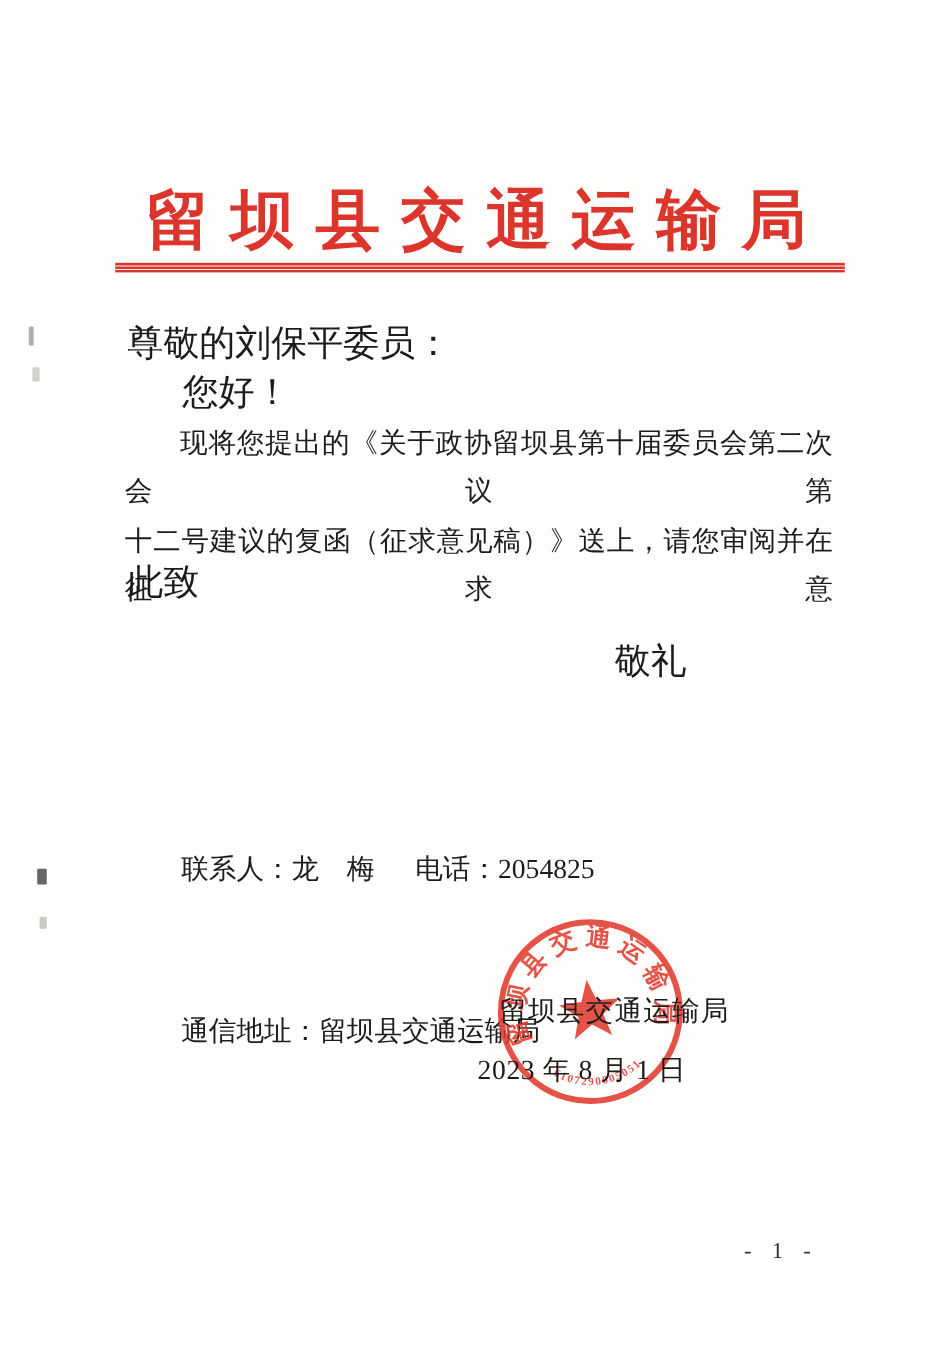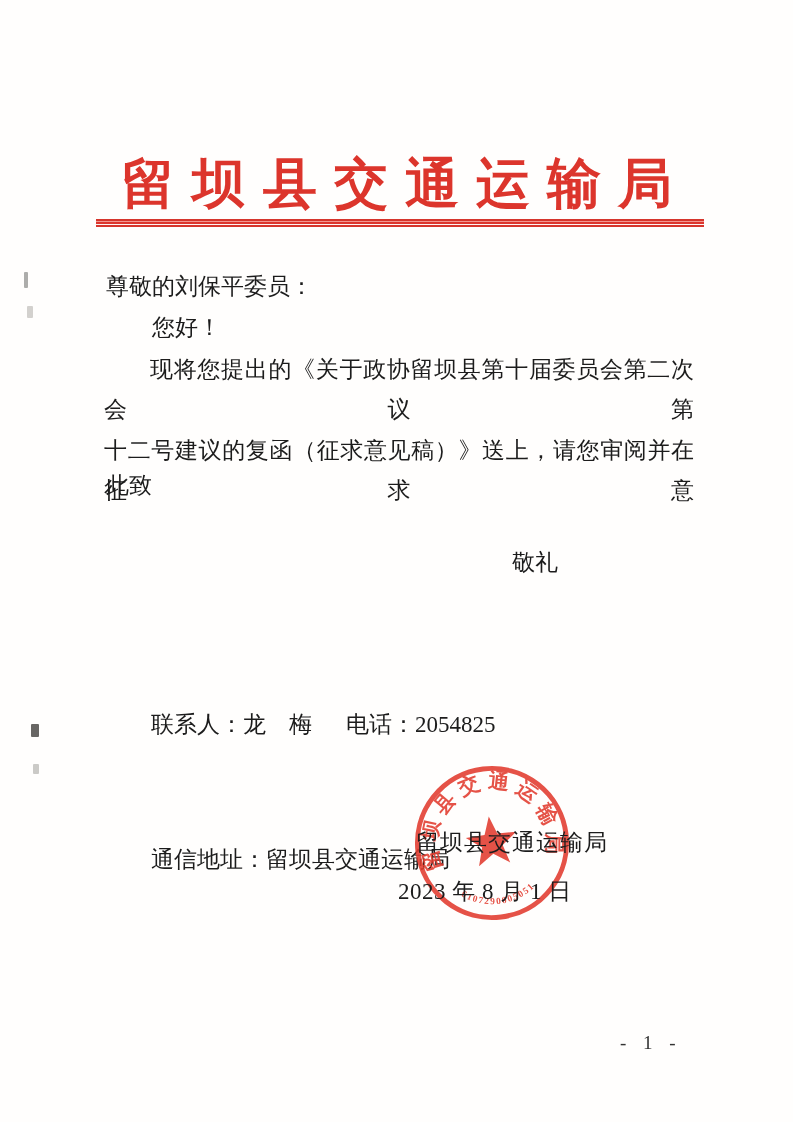--- a/index.html
+++ b/index.html
@@ -26,36 +26,36 @@
   .rule{
     position:absolute;left:96px;top:219px;width:608px;height:8px;
     background:linear-gradient(
       to bottom,
       #d6352c 0%, #d6352c 26%,
       #f2968f 26%, #f2968f 40%,
       #dc352c 40%, #dc352c 64%,
       #fdf3f2 64%, #fdf3f2 76%,
       #d6352c 76%, #d6352c 100%);
   }
-  .txt{position:absolute;font-size:23px;line-height:30px;white-space:pre;}
+  .txt{position:absolute;font-size:30px;line-height:30px;white-space:pre;}
   .salutation{left:106px;top:272px;}
   .greeting{left:152px;top:313px;}
   .para{
     position:absolute;left:104px;top:350px;width:590px;
     font-size:23px;line-height:40.3px;
   }
   .pline{
     text-align:justify;
     text-align-last:justify;
     -moz-text-align-last:justify;
     text-justify:inter-character;
   }
   .pline.indent{text-indent:46px;}
   .closing-pre{left:106px;top:471px;}
-  .closing-salute{left:512px;top:548px;}
+  .closing-salute{left:512px;top:537px;}
   .contact{
     position:absolute;left:151px;top:612px;
     font-size:23px;line-height:45px;white-space:pre;
   }
   .phone-part{margin-left:34px;}
   .sig-org{left:416px;top:828px;font-size:23px;letter-spacing:1px;z-index:3;}
   .sig-date{left:398px;top:877px;font-size:23px;z-index:3;letter-spacing:0.5px;}
   .seal{
     position:absolute;left:413px;top:764px;width:158px;height:158px;
     transform:rotate(-7deg);

